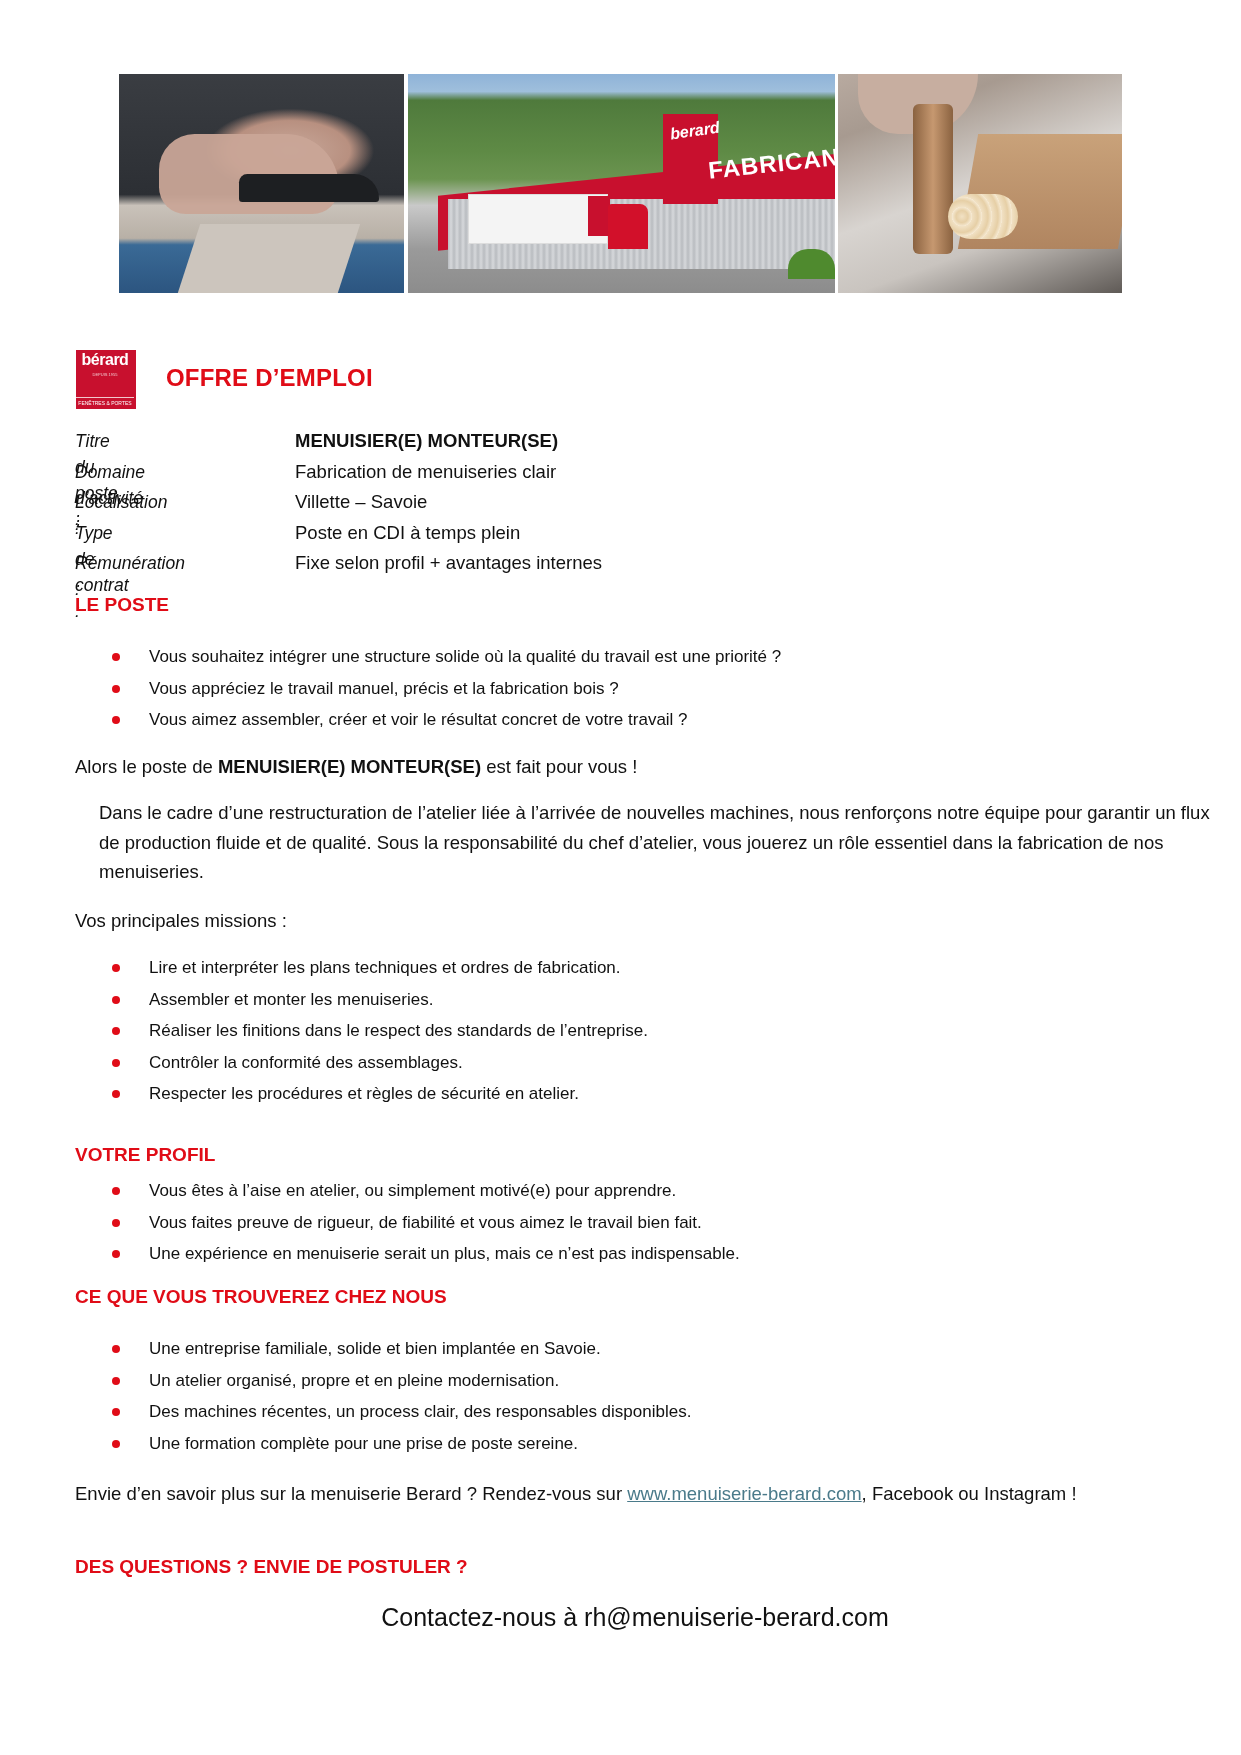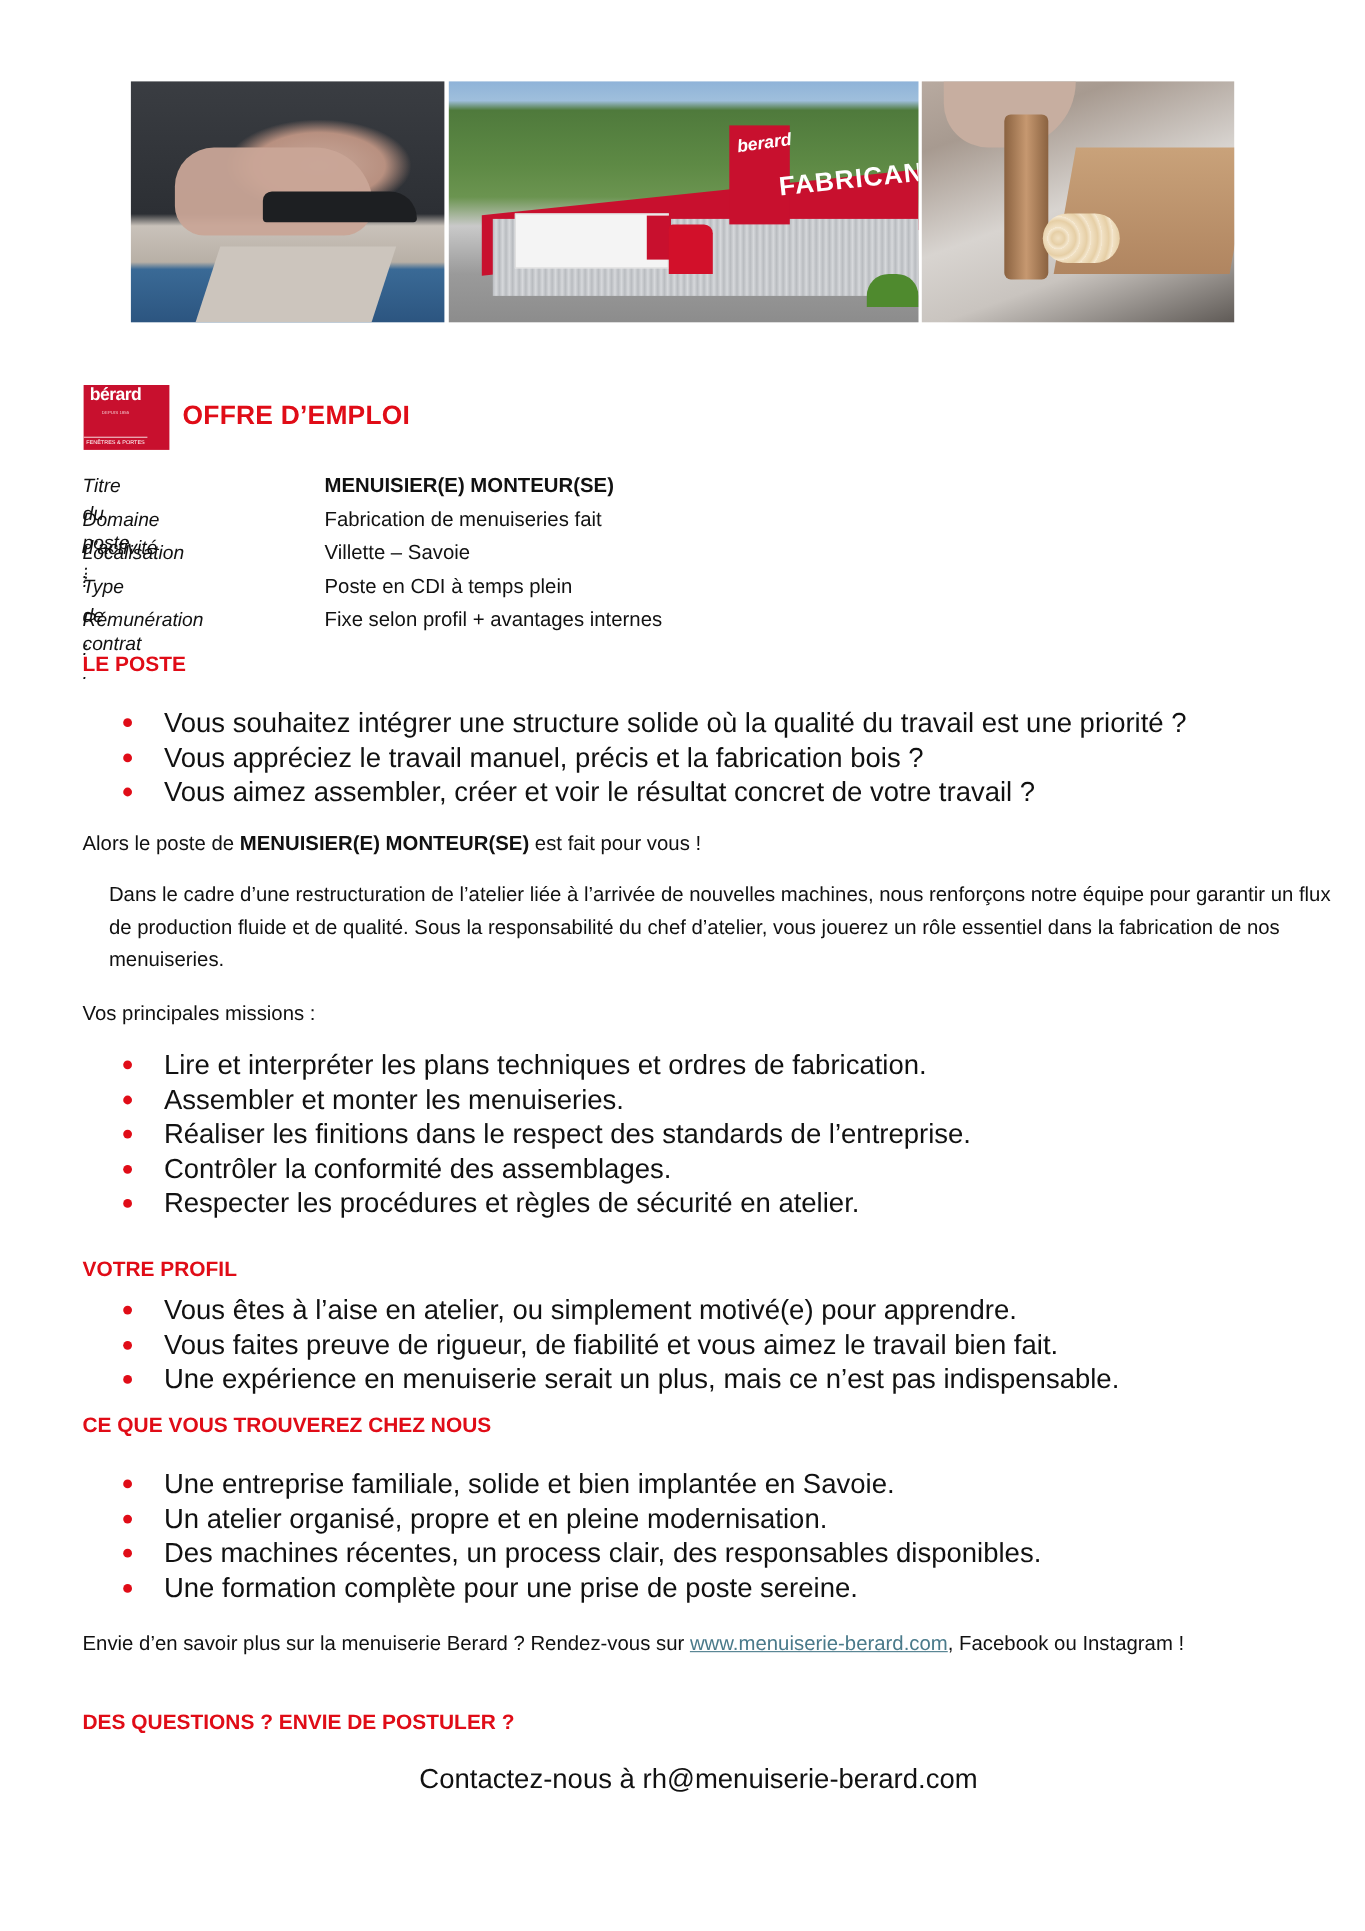--- a/index.html
+++ b/index.html
@@ -34,34 +34,34 @@
     .photo-2 .cab { position: absolute; left: 200px; top: 130px; width: 40px; height: 45px; background: #d2102a; border-radius: 4px 8px 0 0; }
     .photo-2 .hedge { position: absolute; left: 380px; top: 175px; width: 47px; height: 30px; background: #4f8a2e; border-radius: 20px 20px 0 0; }
     .photo-3 { left: 719px; width: 284px;
       background:
         linear-gradient(160deg, #b8aaa0 0%, #a79a90 20%, #d8d4d0 50%, #c9c4bf 70%, #5f5a56 100%);
     }
     .photo-3 .plank { position: absolute; left: 130px; top: 60px; width: 160px; height: 115px; background: linear-gradient(180deg, #c9a27a, #b08560); transform: skewX(-10deg); }
     .photo-3 .plane { position: absolute; left: 75px; top: 30px; width: 40px; height: 150px; background: linear-gradient(90deg, #8a6240, #c69870, #8a6240); border-radius: 6px; }
     .photo-3 .shaving { position: absolute; left: 110px; top: 120px; width: 70px; height: 45px; background: repeating-radial-gradient(circle at 20% 50%, #f1e1c4 0px, #e6cfa6 6px, #f6ead4 10px); border-radius: 25px; }
     .photo-3 .finger { position: absolute; left: 20px; top: 0; width: 120px; height: 60px; background: #c7aea0; border-radius: 0 0 60px 40px; }
-    .logo { position: absolute; left: 76px; top: 350px; width: 78px; height: 59px; background: #c8102e; }
+    .logo { position: absolute; left: 76px; top: 350px; width: 60px; height: 59px; background: #c8102e; }
     .logo-name { position: absolute; top: 1px; left: 0; width: 58px; text-align: center; color: #ffffff; font-weight: bold; font-size: 16px; letter-spacing: -0.5px; }
     .logo-sub { position: absolute; top: 22px; left: 0; width: 58px; text-align: center; color: #f2c7cd; font-size: 4px; }
     .logo-band { position: absolute; left: 0; top: 47px; width: 58px; height: 1px; background: #f2c7cd; }
     .logo-tag { position: absolute; top: 50px; left: 0; width: 58px; text-align: center; color: #ffffff; font-size: 5px; white-space: nowrap; }
     .title { position: absolute; left: 166px; top: 364px; font-size: 24px; font-weight: bold; color: #e00c17; letter-spacing: 0.2px; }
     .info-table { position: absolute; left: 75px; top: 428px; }
     .info-row { position: relative; height: 30.5px; font-size: 18.5px; line-height: 26px; }
     .info-label { position: absolute; left: 0; font-style: italic; font-size: 17.5px; }
     .info-value { position: absolute; left: 220px; white-space: nowrap; }
     .info-value.bold { font-weight: bold; }
     .section-heading { position: absolute; left: 75px; font-size: 19px; font-weight: bold; color: #e00c17; white-space: nowrap; }
     .bullets { position: absolute; left: 75px; list-style: none; }
-    .bullets li { position: relative; height: 31.5px; font-size: 25px; line-height: 26px; padding-left: 74px; white-space: nowrap; }
+    .bullets li { position: relative; height: 31.5px; font-size: 17px; line-height: 26px; padding-left: 74px; white-space: nowrap; }
     .bullets li .bullet { position: absolute; left: 37px; top: 9px; width: 8px; height: 8px; background: #e00c17; border-radius: 50%; }
     .para { position: absolute; left: 75px; font-size: 18.5px; line-height: 29.5px; width: 1120px; }
     .para b { font-weight: bold; }
     .link { color: #4a7a8a; text-decoration: underline; margin-top: 12px; }
   </style>
 </head>
 <body>
 
 <div class="photo-strip">
   <div class="photo photo-1">
@@ -97,21 +97,21 @@
 
 <div class="title">OFFRE D’EMPLOI</div>
 
 <div class="info-table">
   <div class="info-row">
     <span class="info-label">Titre du poste :</span>
     <span class="info-value bold">MENUISIER(E) MONTEUR(SE)</span>
   </div>
   <div class="info-row">
     <span class="info-label">Domaine d’activité :</span>
-    <span class="info-value">Fabrication de menuiseries fait</span>
+    <span class="info-value">Fabrication de menuiseries clair</span>
   </div>
   <div class="info-row">
     <span class="info-label">Localisation :</span>
     <span class="info-value">Villette – Savoie</span>
   </div>
   <div class="info-row">
     <span class="info-label">Type de contrat :</span>
     <span class="info-value">Poste en CDI à temps plein</span>
   </div>
   <div class="info-row">

